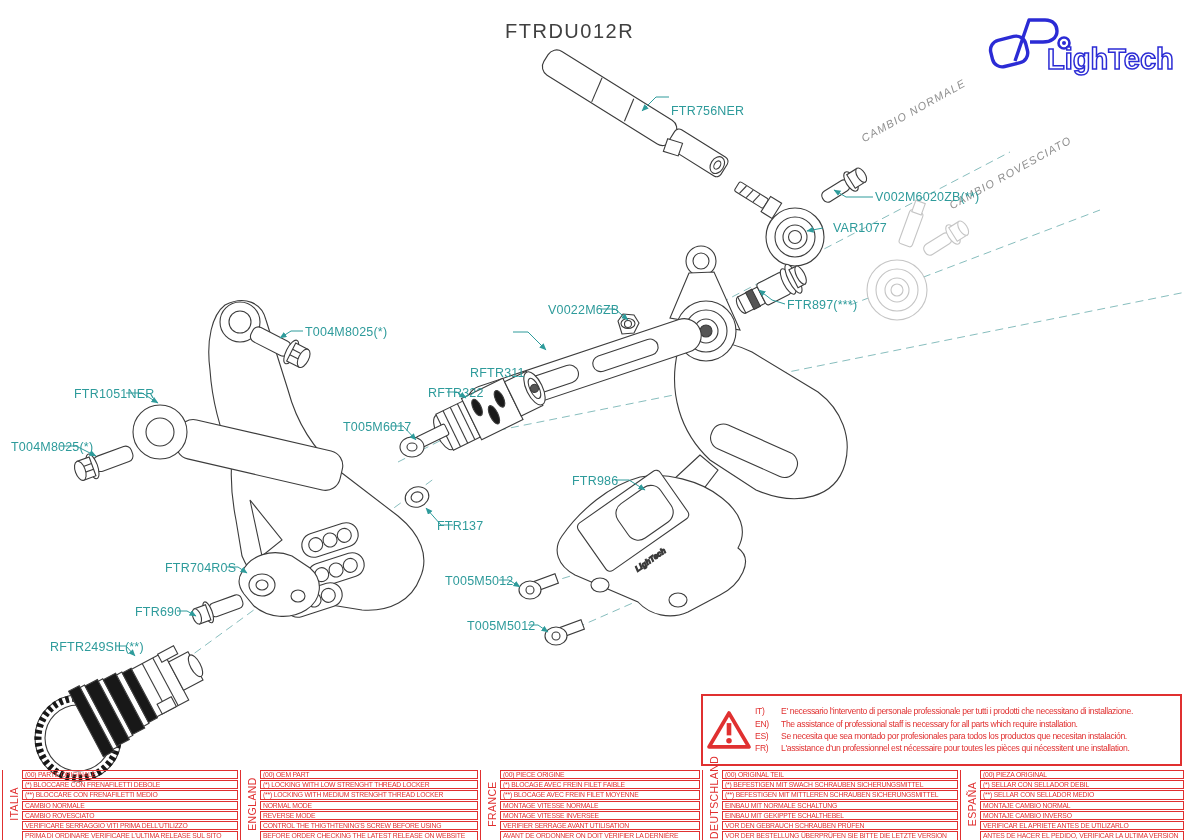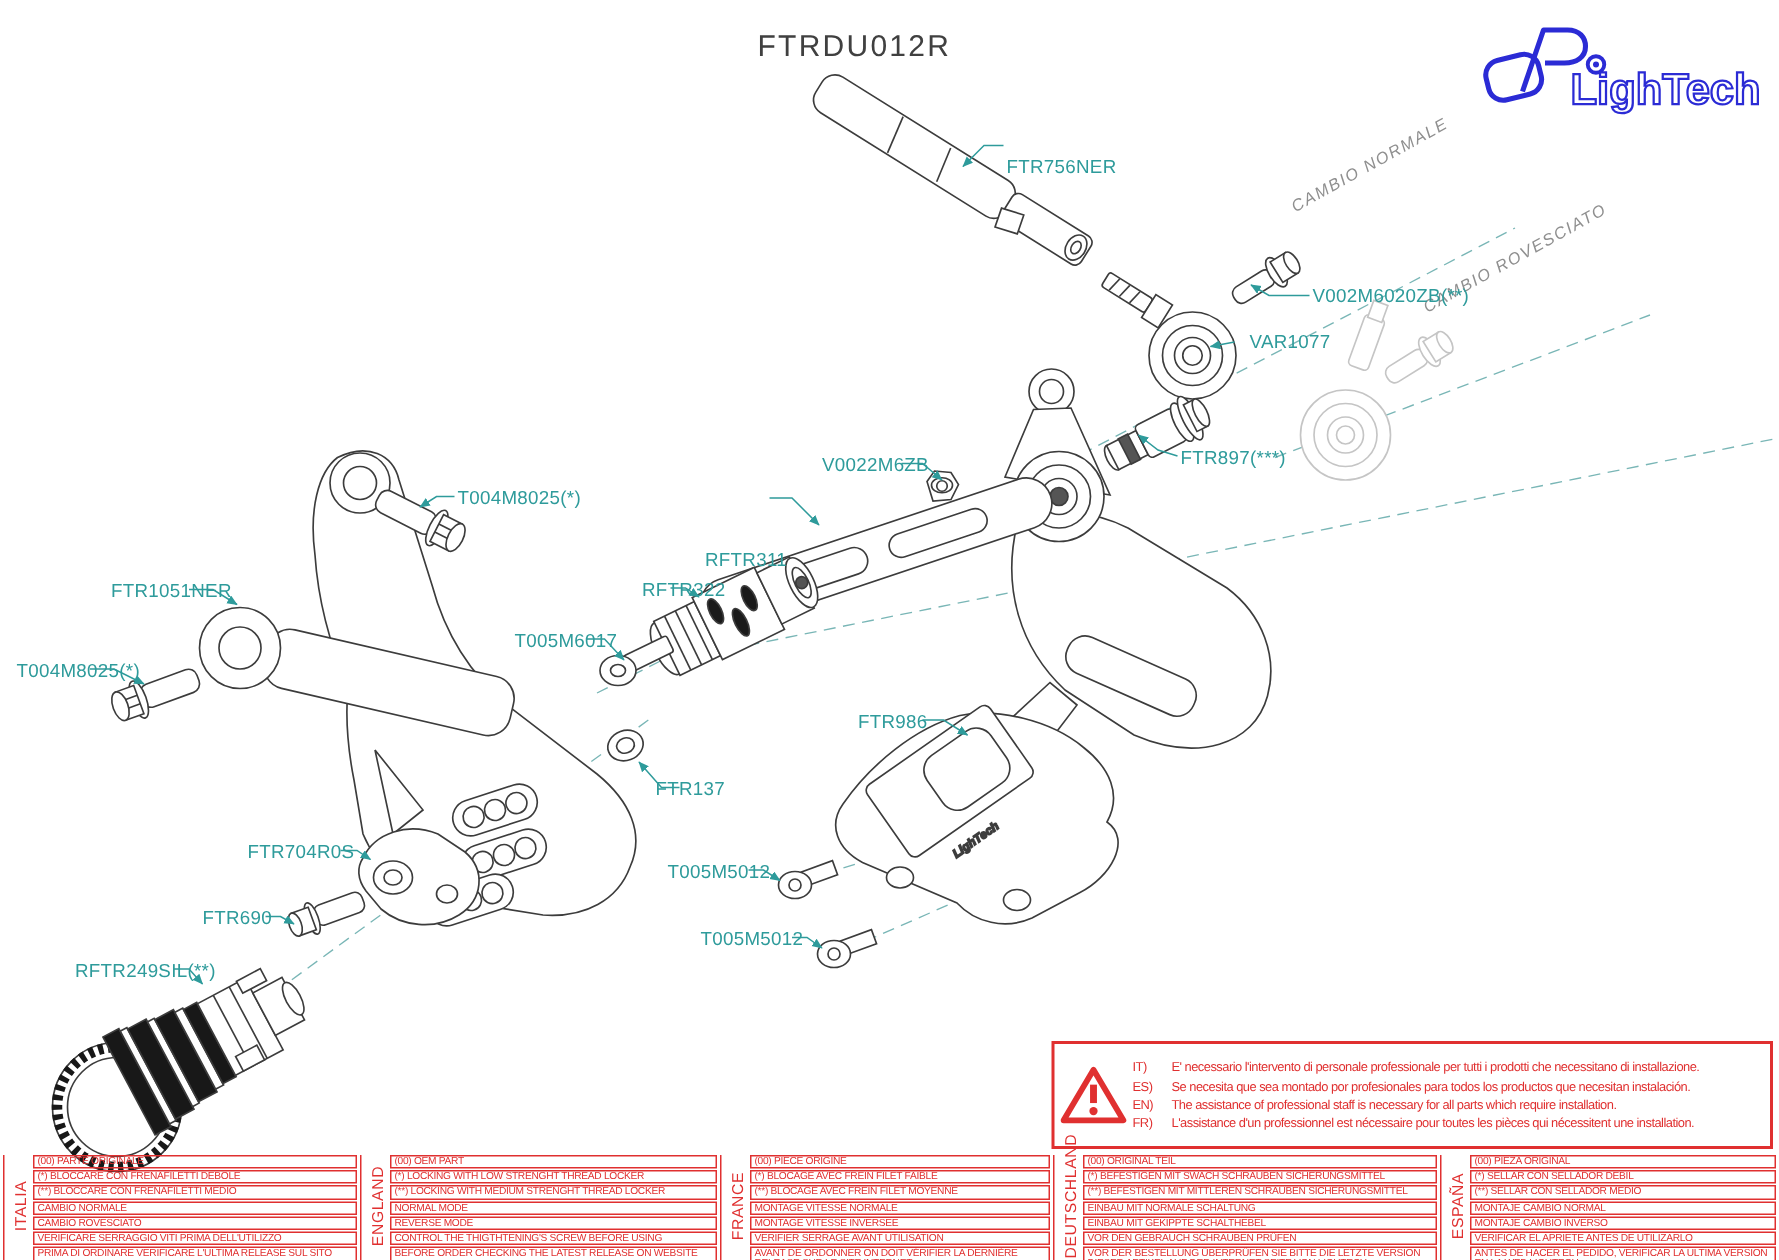--- a/index.html
+++ b/index.html
@@ -356,26 +356,26 @@
         <rect x="27" y="18" width="6" height="16" fill="#e03030"></rect>
         <circle cx="30" cy="41" r="3.6" fill="#e03030"></circle>
       </svg>
     </div>
     <div id="warnlines">
       <div class="wline">
           <span class="wcode">IT)</span>
           <span>E' necessario l'intervento di personale professionale per tutti i prodotti che necessitano di installazione.</span>
         </div>
       <div class="wline">
+          <span class="wcode">EN)</span>
+          <span>The assistance of professional staff is necessary for all parts which require installation.</span>
+        </div>
+      <div class="wline">
           <span class="wcode">ES)</span>
           <span>Se necesita que sea montado por profesionales para todos los productos que necesitan instalación.</span>
-        </div>
-      <div class="wline">
-          <span class="wcode">EN)</span>
-          <span>The assistance of professional staff is necessary for all parts which require installation.</span>
         </div>
       <div class="wline">
           <span class="wcode">FR)</span>
           <span>L'assistance d'un professionnel est nécessaire pour toutes les pièces qui nécessitent une installation.</span>
         </div>
     </div>
   </div>
 
   <div class="ltable" style="left:2px;width:236px;">
     <div class="lang">

